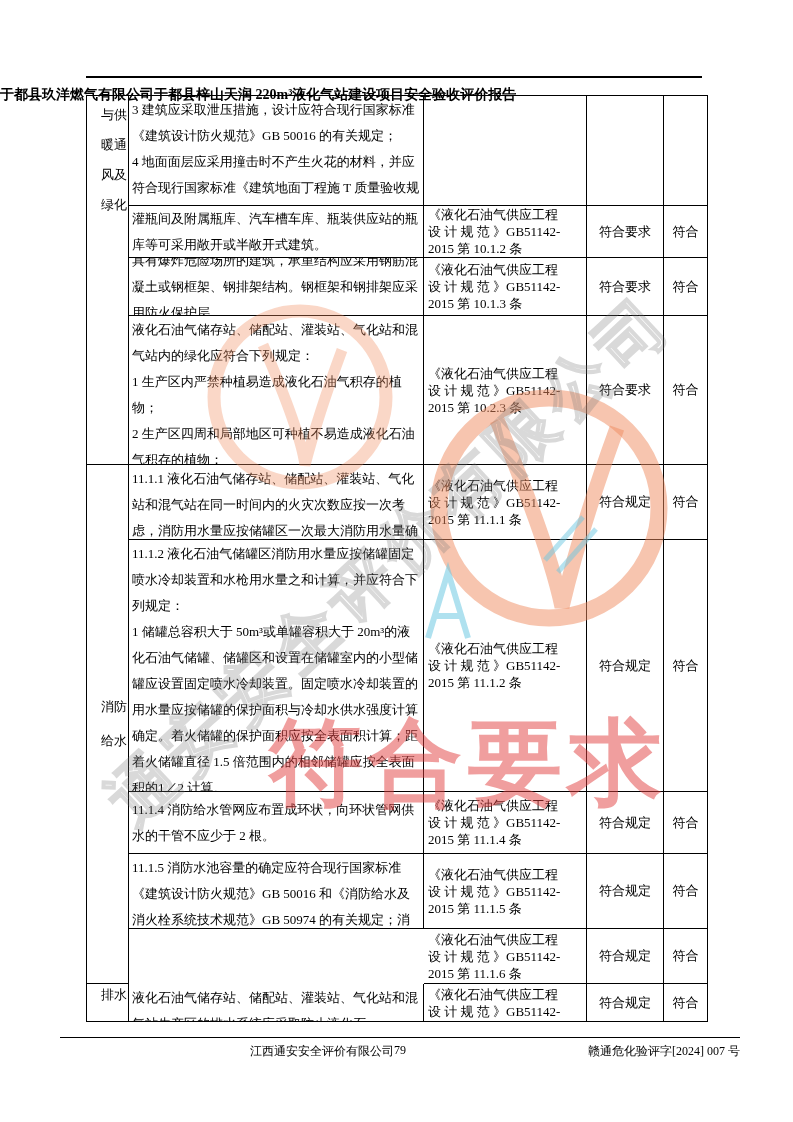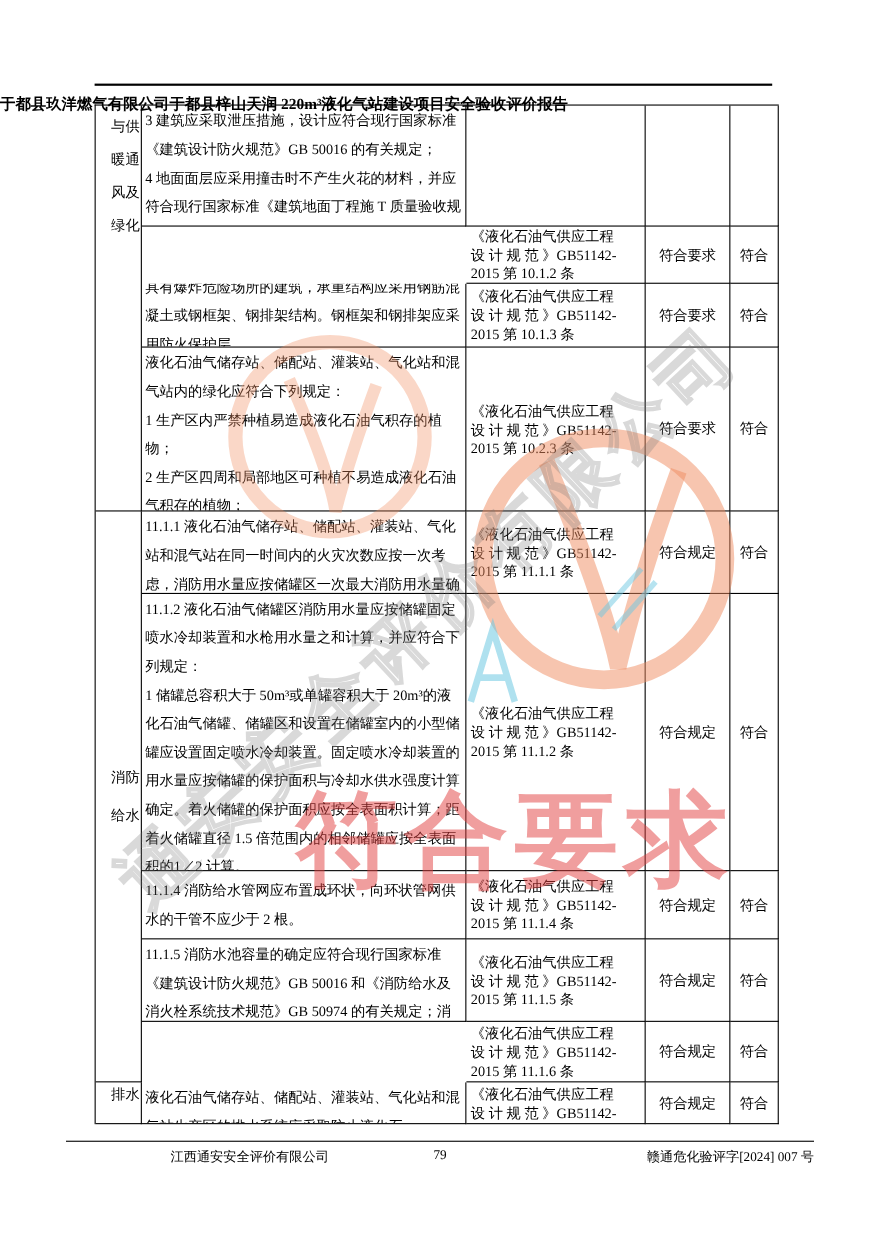--- a/index.html
+++ b/index.html
@@ -30,21 +30,21 @@
   .cat{grid-column:1;padding-left:14px;padding-right:1px;word-break:break-all;line-height:30px;font-size:13px}
   .cat-top{padding-top:4px}
   .cat-mid{display:flex;align-items:center;line-height:34px}
   .cat-last{line-height:19px;padding-top:1px}
 
   .f-rule{position:absolute;top:1037px;left:60px;width:680px;height:1px;background:#000}
   .footer{
     position:absolute;top:1043px;left:60px;width:680px;display:flex;align-items:flex-start;
     font-size:12px;
   }
-  .footer .fl{flex:1;text-align:center}
+  .footer .fl{flex:1;text-align:right}
   .footer .fc{flex:0 0 auto;text-align:center}
   .footer .fr{flex:1;text-align:right}
 
   
   .wm{position:absolute;left:0;top:0;width:793px;height:1122px;pointer-events:none}
   .wm svg{position:absolute;left:0;top:0}
   .wm-gray{
     position:absolute;left:10px;top:515px;width:760px;text-align:center;
     transform:rotate(-43deg);font-size:66px;font-weight:bold;letter-spacing:8px;
     color:transparent;-webkit-text-stroke:2px rgba(120,120,120,0.28);white-space:nowrap;
@@ -65,20 +65,21 @@
   <div class="cell cat cat-top" style="grid-row:1 / span 4">与供暖通风及绿化</div>
   <div class="cell cat cat-mid" style="grid-row:5 / span 5">消防给水</div>
   <div class="cell cat cat-last" style="grid-row:10">排水</div>
 
   <div class="cell content" style="grid-row:1">3 建筑应采取泄压措施，设计应符合现行国家标准《建筑设计防火规范》GB 50016 的有关规定；
 4 地面面层应采用撞击时不产生火花的材料，并应符合现行国家标准《建筑地面丁程施 T 质量验收规范》GB 50209 的有关规定。</div>
   <div class="cell ref" style="grid-row:1"><span></span></div>
   <div class="cell eval" style="grid-row:1"></div>
   <div class="cell result" style="grid-row:1"></div>
 
+  <div class="cell content mid" style="grid-row:2">灌瓶间及附属瓶库、汽车槽车库、瓶装供应站的瓶库等可采用敞开或半敞开式建筑。</div>
   <div class="cell ref" style="grid-row:2"><span>《液化石油气供应工程
 设 计 规 范 》GB51142-
 2015 第 10.1.2 条</span></div>
   <div class="cell eval" style="grid-row:2">符合要求</div>
   <div class="cell result" style="grid-row:2">符合</div>
 
   <div class="cell content mid" style="grid-row:3">具有爆炸危险场所的建筑，承重结构应采用钢筋混凝土或钢框架、钢排架结构。钢框架和钢排架应采用防火保护层。</div>
   <div class="cell ref" style="grid-row:3"><span>《液化石油气供应工程
 设 计 规 范 》GB51142-
 2015 第 10.1.3 条</span></div>

